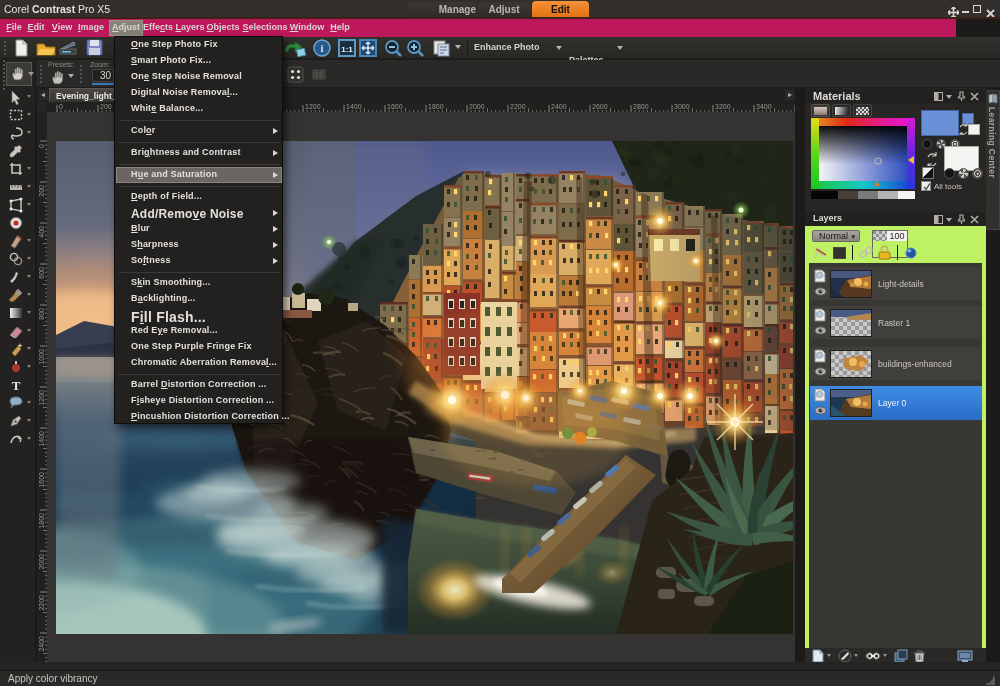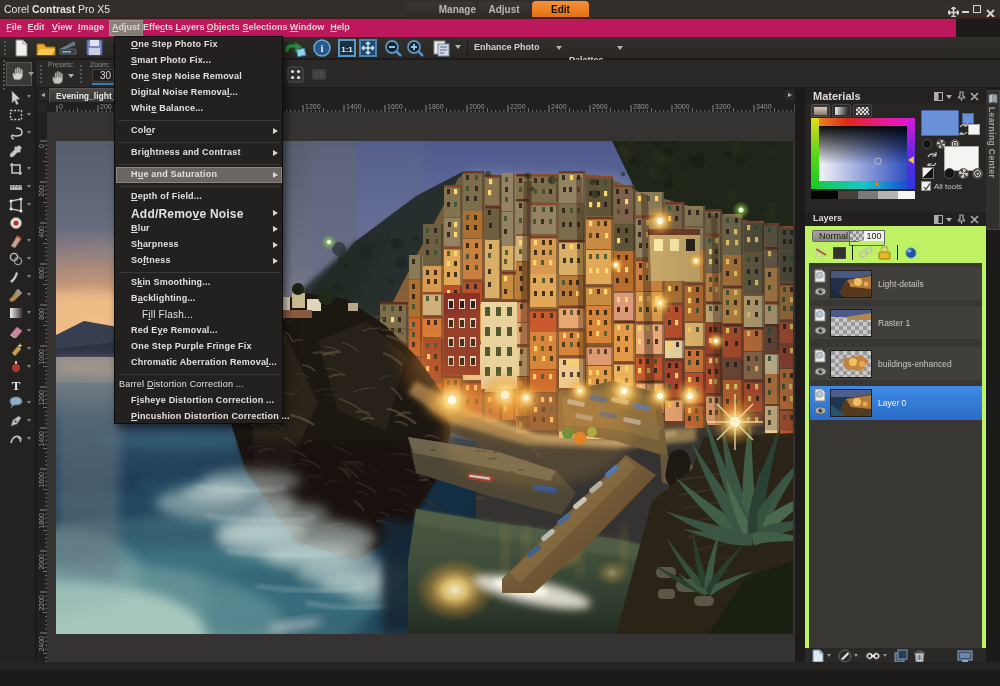--- a/index.html
+++ b/index.html
@@ -2150,21 +2150,21 @@
       <div class="abs" style="left:141px;top:6px;width:0;height:0;border-left:3px solid transparent;border-right:3px solid transparent;border-top:4px solid #b0ada8"></div>
       <svg class="ic" style="left:152px;top:2px" width="9" height="10">
         <path d="M3,1 L6,1 L6,5 L7.5,6 L7.5,7 L1.5,7 L1.5,6 L3,5 Z M4.5,7 L4.5,10" stroke="#b0ada8" stroke-width="1.2" fill="none"></path>
       </svg>
       <svg class="ic" style="left:165px;top:3px" width="9" height="9">
         <path d="M1,1 L8,8 M8,1 L1,8" stroke="#b0ada8" stroke-width="1.6"></path>
       </svg>
     </div>
 <div class="abs" style="left:805px;top:226px;width:181px;height:436px;background:#bef264">
 <div class="abs" style="left:7px;top:4px;width:48px;height:12px;background:linear-gradient(#a8a5a0,#8a8782);border:1px solid #6a6762;border-radius:2px;font-size:9px;color:#1c1c1c;padding-left:6px;line-height:11px">Normal<span style="float:right;margin-right:4px;font-size:7px">▾</span></div>
-<div class="abs" style="left:44px;top:4px;width:36px;height:16px;border:1px solid #6a6762">
+<div class="abs" style="left:67px;top:4px;width:36px;height:28px;border:1px solid #6a6762">
         <div style="float:left;width:14px;height:10px;background:repeating-conic-gradient(#cfcfcf 0 25%,#8f8f8f 0 50%) 0 0/6px 6px"></div>
         <div style="float:left;width:20px;height:10px;background:#f2f2f0;font-size:9px;color:#222;text-align:center;line-height:10px">100</div>
       </div>
 <svg class="ic" style="left:8px;top:20px" width="16" height="14">
         <path d="M2,12 L6,2 L10,12" stroke="#c8c5c0" stroke-width="1.5" fill="none"></path>
         <path d="M3,3 L13,9" stroke="#b05a3a" stroke-width="2"></path>
       </svg>
 <div class="abs" style="left:28px;top:21px;width:13px;height:12px;background:#34322f;border:1px solid #4a4742"></div>
 <div class="abs" style="left:47px;top:19px;width:1px;height:15px;background:#1d1b19"></div>
 <svg class="ic" style="left:53px;top:19px" width="16" height="15">
@@ -2287,20 +2287,26 @@
         <path d="M2,4 L11,4 L10,13 L3,13 Z" fill="#cdd2d8" stroke="#6a7076"></path>
         <path d="M1,4 L12,4 M4,2 L9,2 L9,4 M5,6 L5,11 M6.5,6 L6.5,11 M8,6 L8,11" stroke="#6a7076" stroke-width="1" fill="none"></path>
       </svg>
 <svg class="ic" style="left:152px;top:1px" width="16" height="14">
         <rect x="1" y="2" width="14" height="9" fill="#3a506a" stroke="#8aa8c8"></rect>
         <rect x="3" y="4" width="10" height="5" fill="#6a88aa"></rect>
         <rect x="5" y="11" width="6" height="2" fill="#8aa8c8"></rect>
       </svg>
 </div>
 <div class="abs" style="left:0;top:662px;width:1000px;height:8px;background:#262422"></div>
+<div class="abs" style="left:0;top:670px;width:1000px;height:16px;background:#2b2927;border-top:1px solid #18161a">
+<div class="abs" style="left:8px;top:2px;font-size:10px;color:#c8c5c1">Apply color vibrancy</div>
+<svg class="ic" style="left:985px;top:4px" width="10" height="10">
+        <path d="M9,1 L9,9 L1,9 M9,4 L4,9 M9,7 L7,9" stroke="#6a6762" stroke-width="1.4" fill="none"></path>
+      </svg>
+</div>
 <div class="abs" style="left:114px;top:36px;width:169px;height:388px;background:#232120;border:1px solid #0e0d0c;box-shadow:3px 4px 8px rgba(0,0,0,0.55);z-index:50">
 <div class="abs" style="left:16px;top:2px;font-size:9px;font-weight:bold;color:#e3e0dc;white-space:nowrap;z-index:2;letter-spacing:0.2px"><u>O</u>ne Step Photo Fix</div>
 <div class="abs" style="left:16px;top:18px;font-size:9px;font-weight:bold;color:#e3e0dc;white-space:nowrap;z-index:2;letter-spacing:0.2px"><u>S</u>mart Photo Fix...</div>
 <div class="abs" style="left:16px;top:34px;font-size:9px;font-weight:bold;color:#e3e0dc;white-space:nowrap;z-index:2;letter-spacing:0.2px">On<u>e</u> Step Noise Removal</div>
 <div class="abs" style="left:16px;top:50px;font-size:9px;font-weight:bold;color:#e3e0dc;white-space:nowrap;z-index:2;letter-spacing:0.2px">Digital Noise Remova<u>l</u>...</div>
 <div class="abs" style="left:16px;top:66px;font-size:9px;font-weight:bold;color:#e3e0dc;white-space:nowrap;z-index:2;letter-spacing:0.2px">Whit<u>e</u> Balance...</div>
 <div class="abs" style="left:4px;top:82.5px;width:161px;height:1px;background:#3b3936"></div>
 <div class="abs" style="left:16px;top:88px;font-size:9px;font-weight:bold;color:#e3e0dc;white-space:nowrap;z-index:2;letter-spacing:0.2px">Col<u>o</u>r</div>
 <div class="abs" style="left:158px;top:90.5px;width:0;height:0;border-top:3.5px solid transparent;border-bottom:3.5px solid transparent;border-left:5px solid #d8d5d0;z-index:2"></div>
 <div class="abs" style="left:4px;top:104.5px;width:161px;height:1px;background:#3b3936"></div>
@@ -2316,21 +2322,21 @@
 <div class="abs" style="left:158px;top:172.5px;width:0;height:0;border-top:3.5px solid transparent;border-bottom:3.5px solid transparent;border-left:5px solid #d8d5d0;z-index:2"></div>
 <div class="abs" style="left:16px;top:186px;font-size:9px;font-weight:bold;color:#e3e0dc;white-space:nowrap;z-index:2;letter-spacing:0.2px"><u>B</u>lur</div>
 <div class="abs" style="left:158px;top:188.5px;width:0;height:0;border-top:3.5px solid transparent;border-bottom:3.5px solid transparent;border-left:5px solid #d8d5d0;z-index:2"></div>
 <div class="abs" style="left:16px;top:202px;font-size:9px;font-weight:bold;color:#e3e0dc;white-space:nowrap;z-index:2;letter-spacing:0.2px">S<u>h</u>arpness</div>
 <div class="abs" style="left:158px;top:204.5px;width:0;height:0;border-top:3.5px solid transparent;border-bottom:3.5px solid transparent;border-left:5px solid #d8d5d0;z-index:2"></div>
 <div class="abs" style="left:16px;top:218px;font-size:9px;font-weight:bold;color:#e3e0dc;white-space:nowrap;z-index:2;letter-spacing:0.2px">So<u>f</u>tness</div>
 <div class="abs" style="left:158px;top:220.5px;width:0;height:0;border-top:3.5px solid transparent;border-bottom:3.5px solid transparent;border-left:5px solid #d8d5d0;z-index:2"></div>
 <div class="abs" style="left:4px;top:234.5px;width:161px;height:1px;background:#3b3936"></div>
 <div class="abs" style="left:16px;top:240px;font-size:9px;font-weight:bold;color:#e3e0dc;white-space:nowrap;z-index:2;letter-spacing:0.2px">S<u>k</u>in Smoothing...</div>
 <div class="abs" style="left:16px;top:256px;font-size:9px;font-weight:bold;color:#e3e0dc;white-space:nowrap;z-index:2;letter-spacing:0.2px">B<u>a</u>cklighting...</div>
-<div class="abs" style="left:27px;top:272px;font-size:10px;font-weight:normal;color:#e3e0dc;white-space:nowrap;z-index:2;letter-spacing:0.2px">F<u>i</u>ll Flash...</div>
+<div class="abs" style="left:16px;top:272px;font-size:14px;font-weight:bold;color:#e3e0dc;white-space:nowrap;z-index:2;letter-spacing:0.2px">F<u>i</u>ll Flash...</div>
 <div class="abs" style="left:16px;top:288px;font-size:9px;font-weight:bold;color:#e3e0dc;white-space:nowrap;z-index:2;letter-spacing:0.2px">Red E<u>y</u>e Removal...</div>
 <div class="abs" style="left:16px;top:304px;font-size:9px;font-weight:bold;color:#e3e0dc;white-space:nowrap;z-index:2;letter-spacing:0.2px">One Step Purple Fringe Fix</div>
 <div class="abs" style="left:16px;top:320px;font-size:9px;font-weight:bold;color:#e3e0dc;white-space:nowrap;z-index:2;letter-spacing:0.2px">Chromatic Aberration Remova<u>l</u>...</div>
 <div class="abs" style="left:4px;top:336.5px;width:161px;height:1px;background:#3b3936"></div>
-<div class="abs" style="left:4px;top:342px;font-size:9px;font-weight:normal;color:#e3e0dc;white-space:nowrap;z-index:2;letter-spacing:0.2px">Barrel <u>D</u>istortion Correction ...</div>
+<div class="abs" style="left:16px;top:342px;font-size:9px;font-weight:bold;color:#e3e0dc;white-space:nowrap;z-index:2;letter-spacing:0.2px">Barrel <u>D</u>istortion Correction ...</div>
 <div class="abs" style="left:16px;top:358px;font-size:9px;font-weight:bold;color:#e3e0dc;white-space:nowrap;z-index:2;letter-spacing:0.2px">F<u>i</u>sheye Distortion Correction ...</div>
 <div class="abs" style="left:16px;top:374px;font-size:9px;font-weight:bold;color:#e3e0dc;white-space:nowrap;z-index:2;letter-spacing:0.2px"><u>P</u>incushion Distortion Correction ...</div>
 </div>
 </div>
 </body></html>

